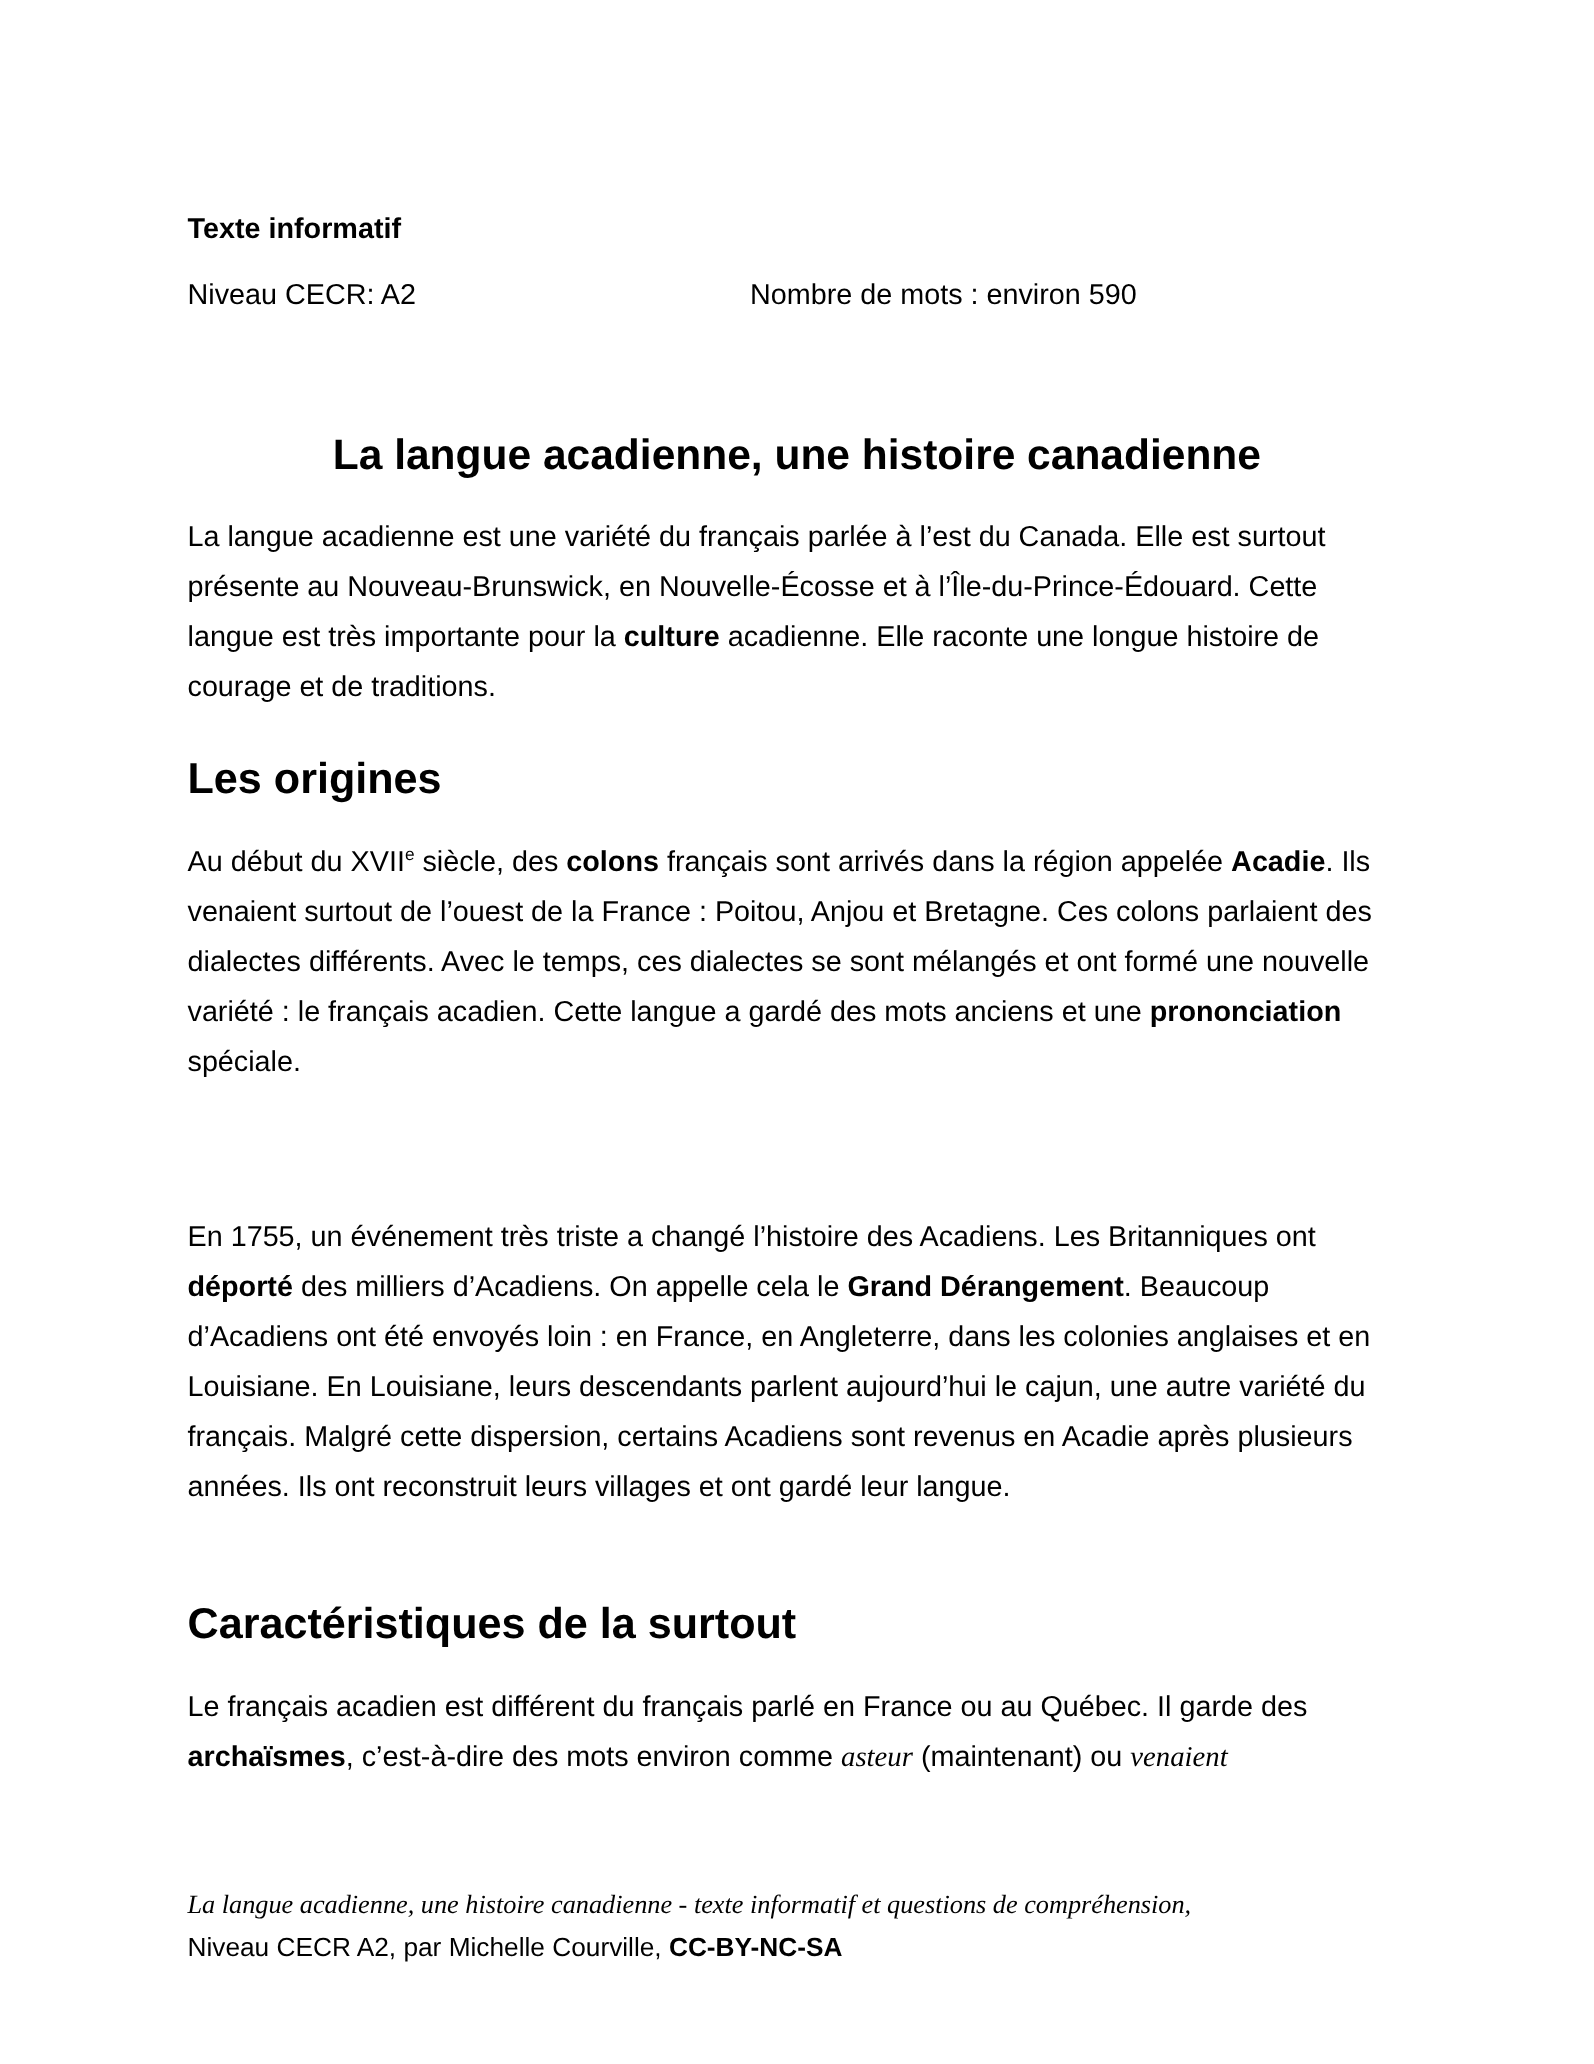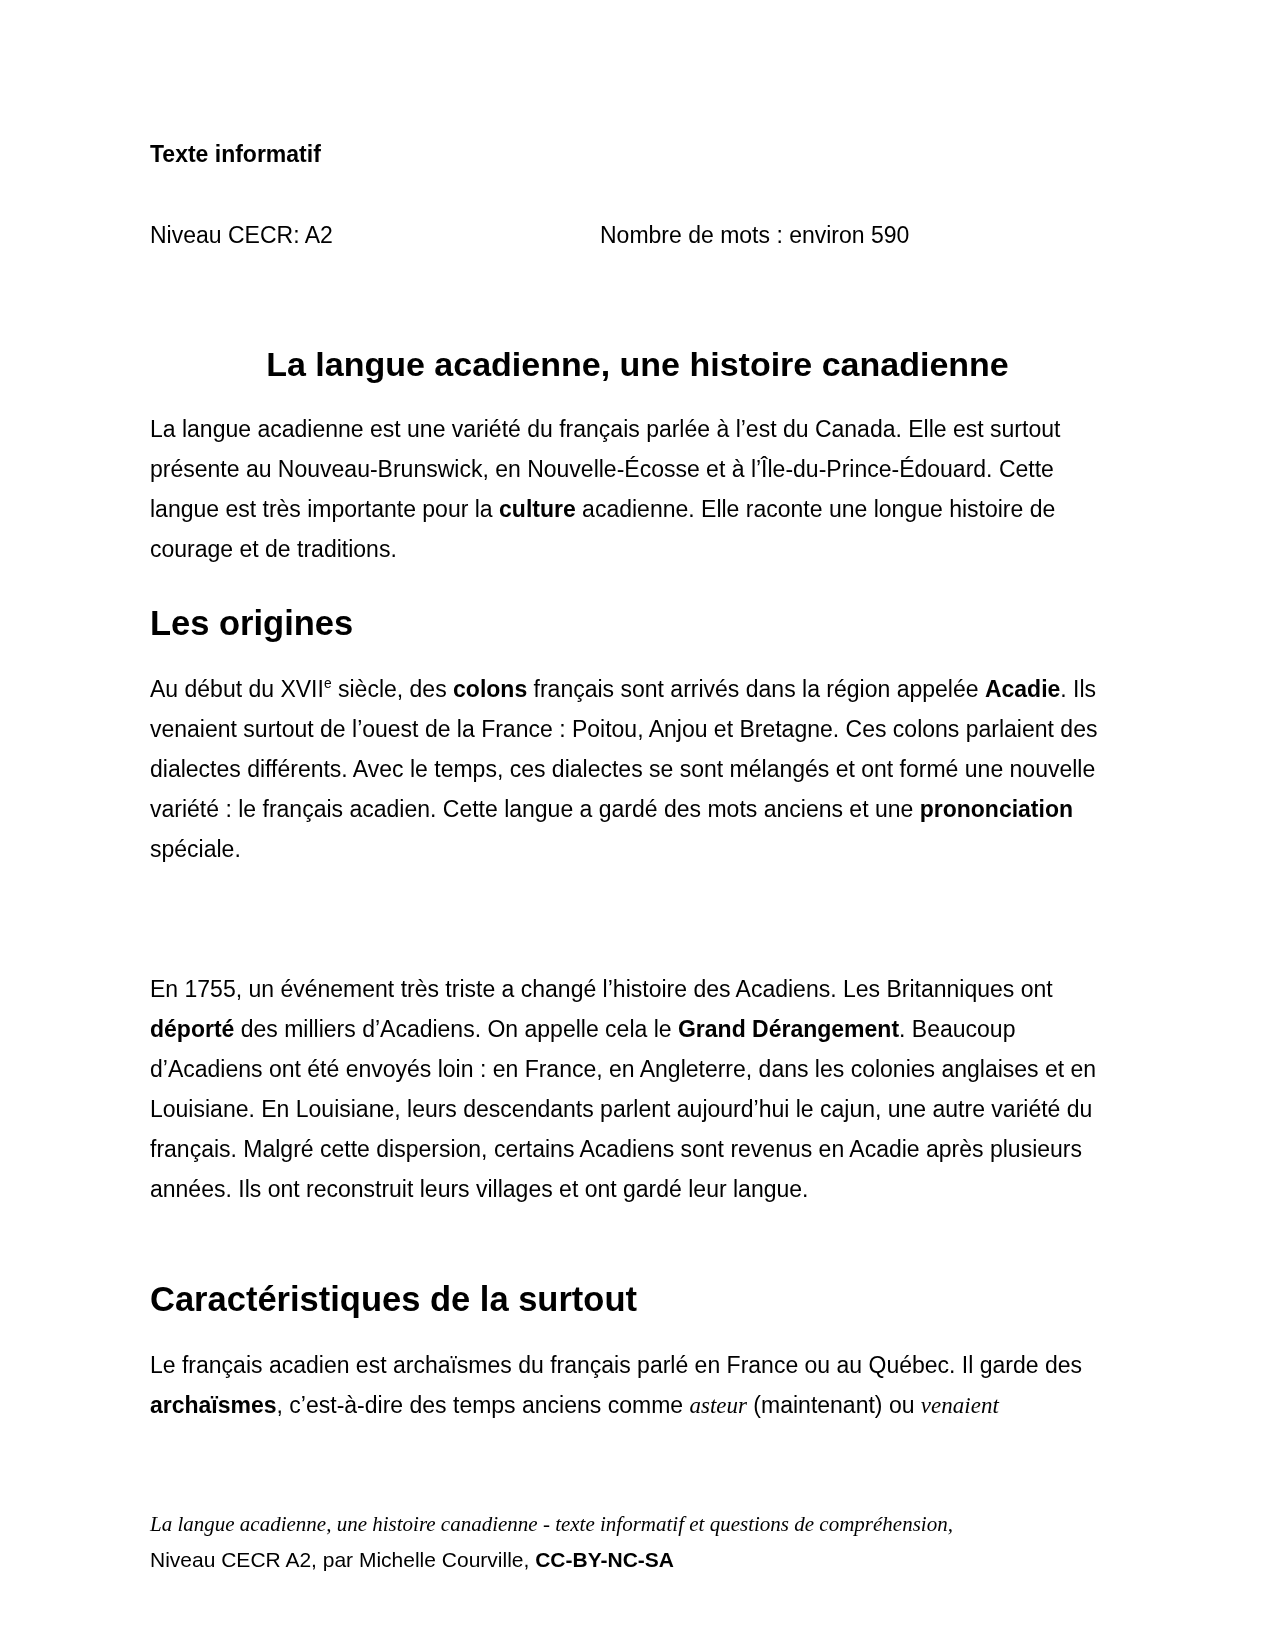--- a/index.html
+++ b/index.html
@@ -13,21 +13,21 @@
     font-size: 23px;
     line-height: 40px;
     overflow: hidden;
   }
   .block {
     position: absolute;
     left: 150px;
     width: 975px;
     margin: 0;
   }
-  .doc-kind { font-weight: bold; }
+  .doc-kind { font-weight: bold; margin-top: 28px; }
   .meta-row { display: flex; }
   .meta-left { width: 450px; flex: 0 0 450px; }
   .title {
     font-size: 34px;
     line-height: 40px;
     font-weight: bold;
     text-align: center;
   }
   .heading { font-weight: bold; }
   .para { }
@@ -59,20 +59,20 @@
 
   <h2 class="block heading" style="top:603px">Les origines</h2>
 
   <p class="block para" style="top:669px"><span>Au début du XVII</span><span class="sup">e</span><span> siècle, des </span><span class="b">colons</span><span> français sont arrivés dans la région appelée </span><span class="b">Acadie</span><span>. Ils venaient surtout de l’ouest de la France : Poitou, Anjou et Bretagne. Ces colons parlaient des dialectes différents. Avec le temps, ces dialectes se sont mélangés et ont formé une nouvelle variété : le français acadien. Cette langue a gardé des mots anciens et une </span><span class="b">prononciation</span><span> spéciale.</span></p>
 
 
   <p class="block para" style="top:969px"><span>En 1755, un événement très triste a changé l’histoire des Acadiens. Les Britanniques ont </span><span class="b">déporté</span><span> des milliers d’Acadiens. On appelle cela le </span><span class="b">Grand Dérangement</span><span>. Beaucoup d’Acadiens ont été envoyés loin : en France, en Angleterre, dans les colonies anglaises et en Louisiane. En Louisiane, leurs descendants parlent aujourd’hui le cajun, une autre variété du français. Malgré cette dispersion, certains Acadiens sont revenus en Acadie après plusieurs années. Ils ont reconstruit leurs villages et ont gardé leur langue.</span></p>
 
   <h2 class="block heading" style="top:1279px">Caractéristiques de la surtout</h2>
 
-  <p class="block para" style="top:1345px"><span>Le français acadien est archaïsmes du français parlé en France ou au Québec. Il garde des </span><span class="b">archaïsmes</span><span>, c’est-à-dire des temps anciens comme </span><span class="i">asteur</span><span> (maintenant) ou </span><span class="i">venaient</span></p>
+  <p class="block para" style="top:1345px"><span>Le français acadien est différent du français parlé en France ou au Québec. Il garde des </span><span class="b">archaïsmes</span><span>, c’est-à-dire des mots environ comme </span><span class="i">asteur</span><span> (maintenant) ou </span><span class="i">venaient</span></p>
 
   <div class="block footer" style="top:1506px">
     <div class="footer-line"><span class="i">La langue acadienne, une histoire canadienne - texte informatif et questions de compréhension,</span></div>
     <div class="footer-line"><span>Niveau CECR A2, par Michelle Courville, </span><span class="b">CC-BY-NC-SA</span></div>
   </div>
 
 </div>
 
 </body></html>

